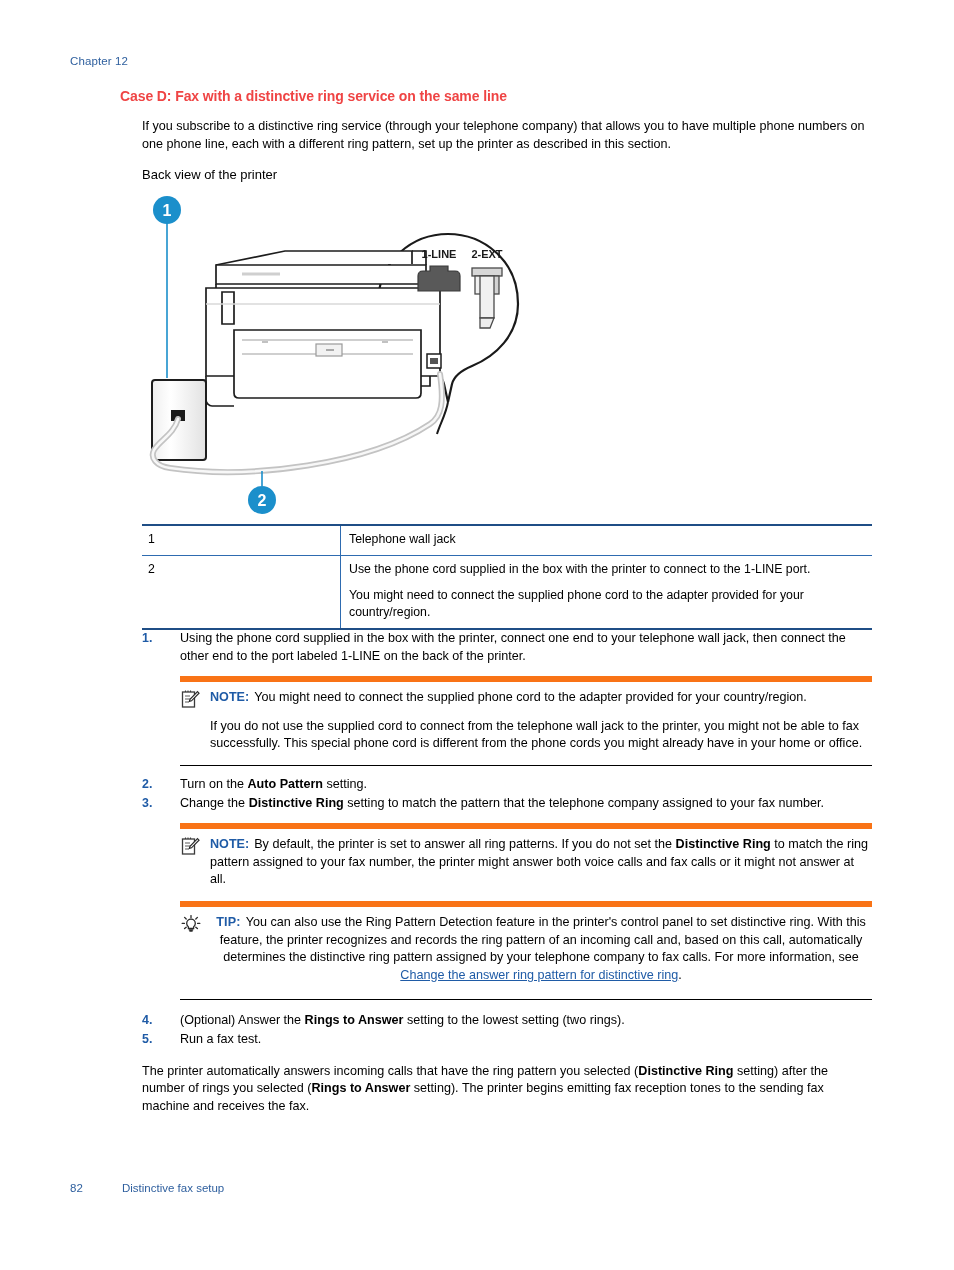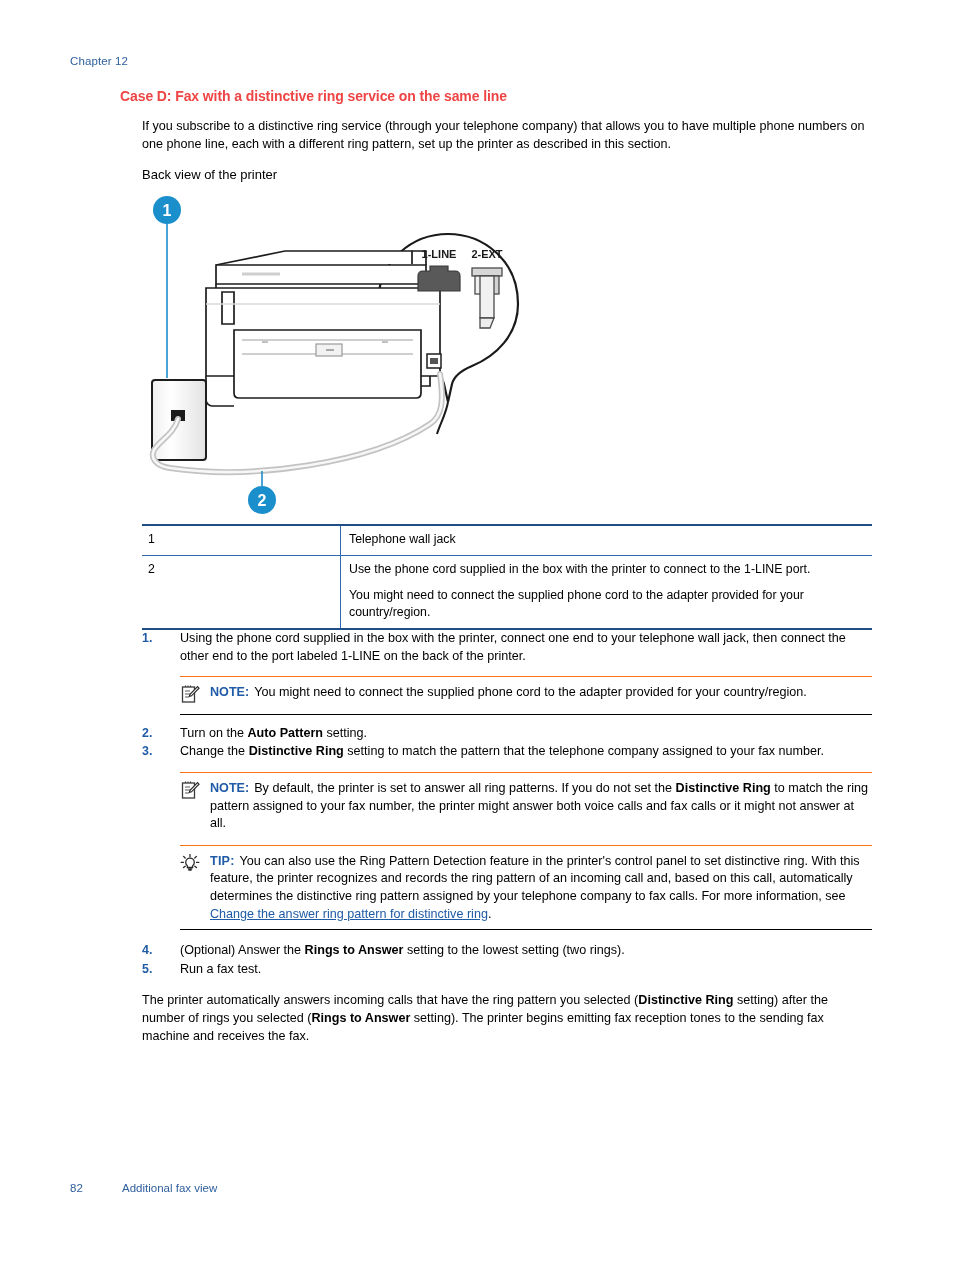--- a/index.html
+++ b/index.html
@@ -125,24 +125,24 @@
     font-weight: bold;
     font-size: 12.4px;
   }
   li.step .step-text { display: block; }
 
   
   .callout {
     position: relative;
     margin: 11px 0 12px 38px;
     padding: 7px 0 0 0;
-    border-top: 1px solid #f97316;
+    border-top: 6px solid #f97316;
     width: 692px;
   }
-  .callout.with-bottom { border-bottom: 1px solid #000000; padding-bottom: 6px; }
+  .callout.with-bottom { border-bottom: 1px solid #000000; padding-bottom: 15px; text-align: center; }
   .callout .co-body {
     position: relative;
     padding-left: 30px;
     font-size: 12.6px;
     line-height: 17.6px;
   }
   .callout .co-icon {
     position: absolute;
     left: 0;
     top: 1px;
@@ -340,20 +340,21 @@
           <span class="co-icon">
             <svg width="20" height="19" viewBox="0 0 20 19" xmlns="http://www.w3.org/2000/svg">
               <rect x="2.5" y="2" width="12" height="15" fill="#ffffff" stroke="#3a3a3a" stroke-width="1.3"></rect>
               <path d="M5 6 H10 M5 9 H11 M5 12 H9" stroke="#5a5a5a" stroke-width="1.1"></path>
               <path d="M5.5 2 V0.6 M8 2 V0.6 M10.5 2 V0.6" stroke="#3a3a3a" stroke-width="1.1"></path>
               <path d="M17.5 1.6 L19 3.2 L11.5 10.8 L9.4 11.4 L10 9.3 Z" fill="#ffffff" stroke="#2a2a2a" stroke-width="1.2"></path>
             </svg>
           </span>
           <span class="co-label">NOTE:</span><span class="co-gap"></span><span>You might need to connect the supplied phone cord to the adapter provided for your country/region.</span>
         </div>
+        <div class="sub-para" style="margin-left:0;padding-left:30px;width:662px;">If you do not use the supplied cord to connect from the telephone wall jack to the printer, you might not be able to fax successfully. This special phone cord is different from the phone cords you might already have in your home or office.</div>
       </div>
       <div class="rule-only"></div>
 
       <li class="step">
         <span class="marker">2.</span>
         <span class="step-text"><span>Turn on the </span><b>Auto Pattern</b><span> setting.</span></span>
       </li>
 
       <li class="step">
         <span class="marker">3.</span>
@@ -399,16 +400,16 @@
         <span class="marker">5.</span>
         <span class="step-text">Run a fax test.</span>
       </li>
     </ol>
 
     <div class="closing"><span>The printer automatically answers incoming calls that have the ring pattern you selected (</span><b>Distinctive Ring</b><span> setting) after the number of rings you selected (</span><b>Rings to Answer</b><span> setting). The printer begins emitting fax reception tones to the sending fax machine and receives the fax.</span></div>
 
   </div>
 
   <div class="footer">
-    <span class="pg">82</span><span>Additional fax view</span>
+    <span class="pg">82</span><span>Distinctive fax setup</span>
   </div>
 
 </div>
 
 </body></html>

